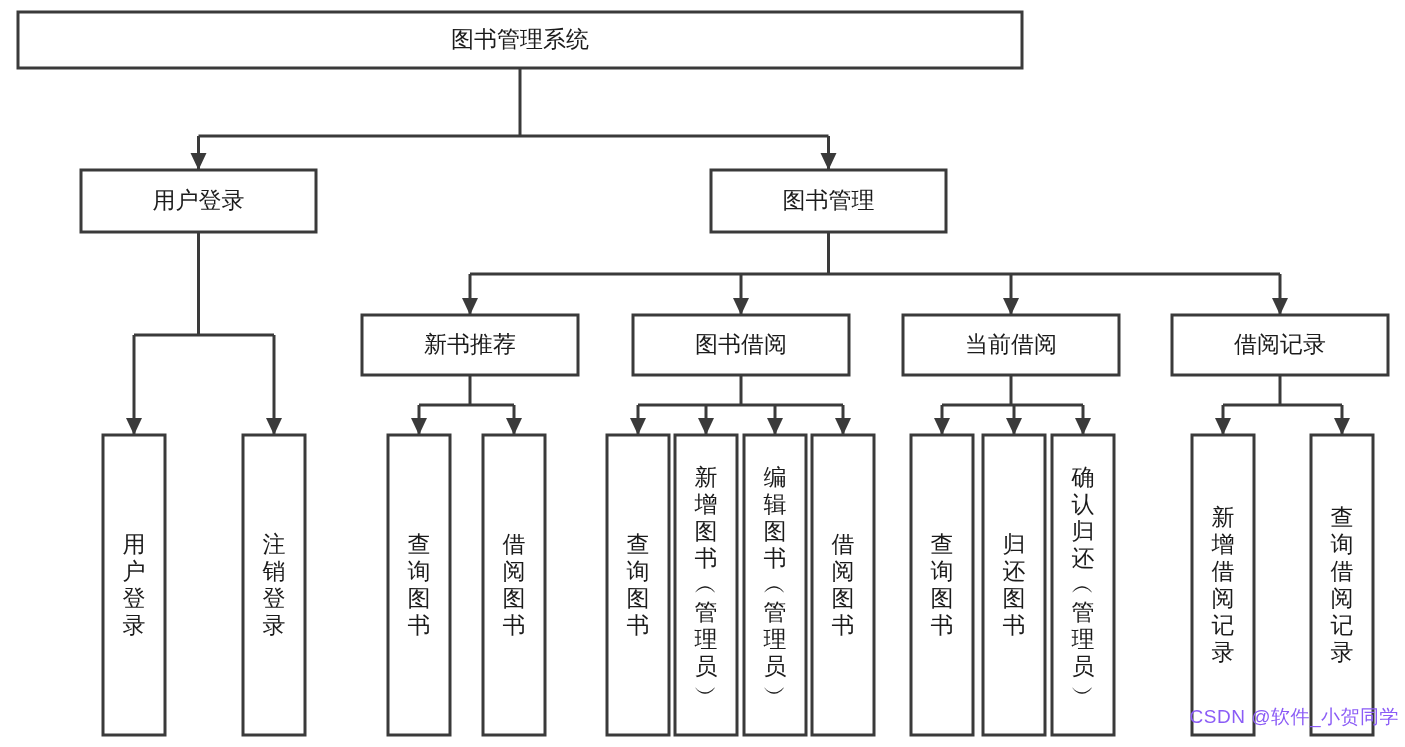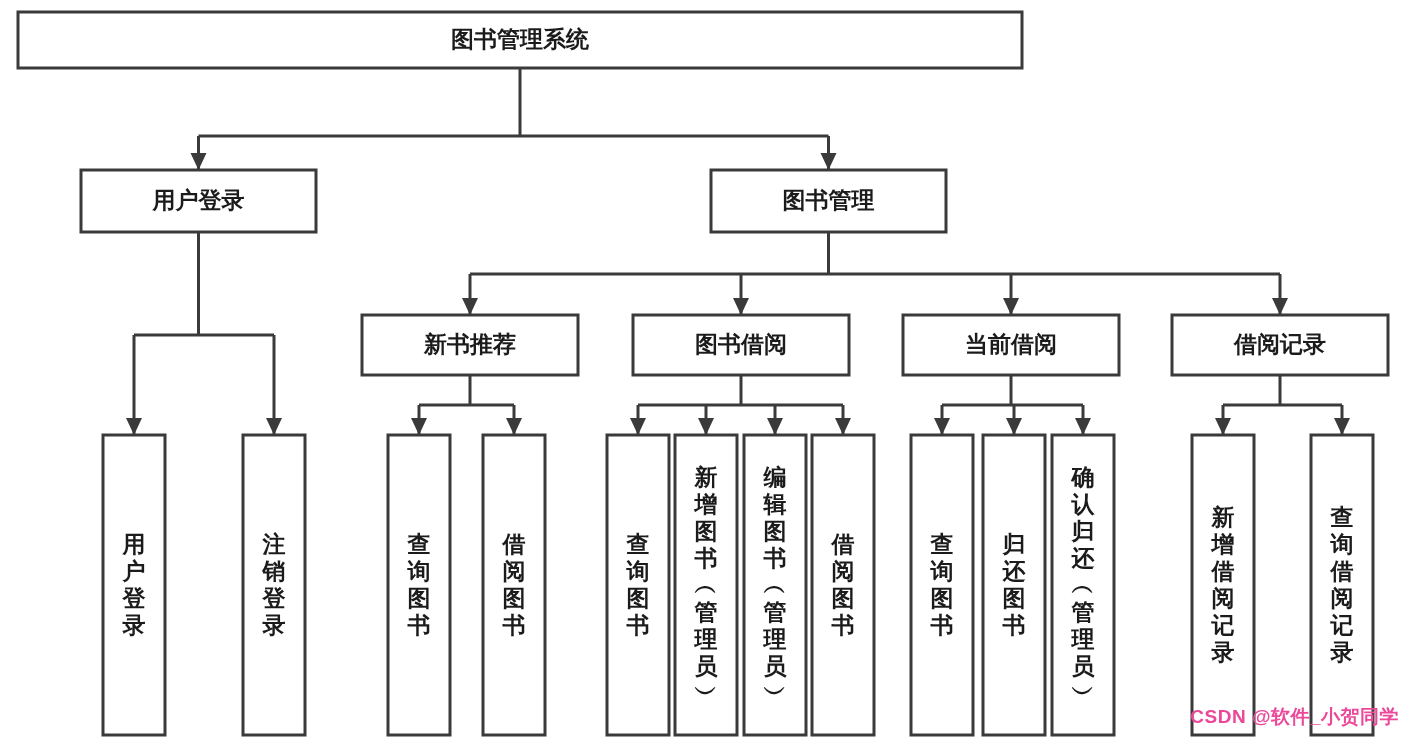--- a/index.html
+++ b/index.html
@@ -12,21 +12,20 @@
     width: 1405px;
     height: 747px;
     font-family: "Liberation Sans", "DejaVu Sans", sans-serif;
     overflow: hidden;
     position: relative;
   }
   #diagram-root {
     position: relative;
     width: 1405px;
     height: 736px;
-    font-weight: bold;
   }
   svg#tree-svg {
     position: absolute;
     left: 0;
     top: 0;
     width: 1405px;
     height: 747px;
     display: block;
   }
   .node-box {
@@ -56,21 +55,21 @@
     font-size: 23px;
     fill: #1b1b1b;
     text-anchor: middle;
   }
   .watermark {
     position: absolute;
     right: 6px;
     bottom: 6px;
     font-family: "Liberation Sans", "DejaVu Sans", sans-serif;
     font-size: 19px;
-    color: #ec4899;
+    color: #8b5cf6;
     white-space: nowrap;
     letter-spacing: 0.5px;
   }
 </style>
 </head>
 <body>
 
 <div id="diagram-root">
   <svg id="tree-svg" viewBox="0 0 1405 747">
     <g id="edge-layer">

